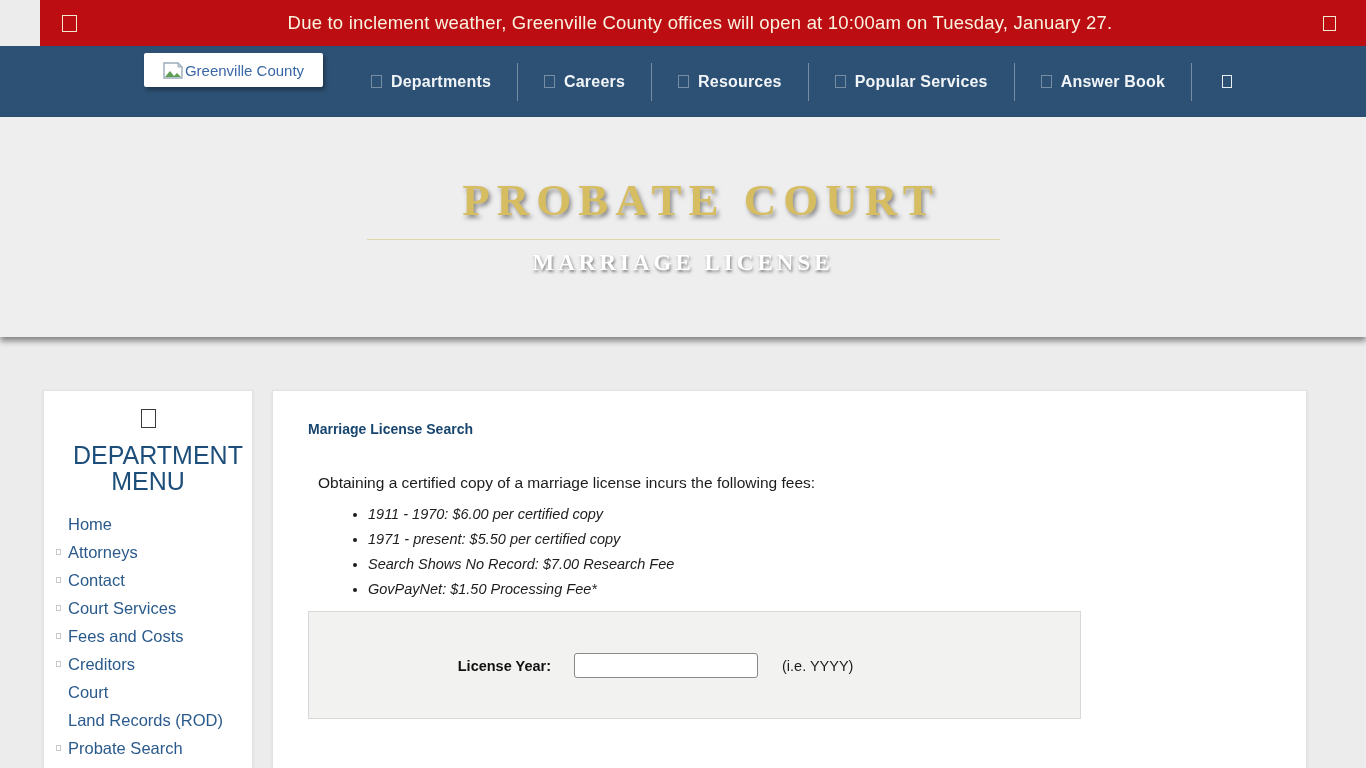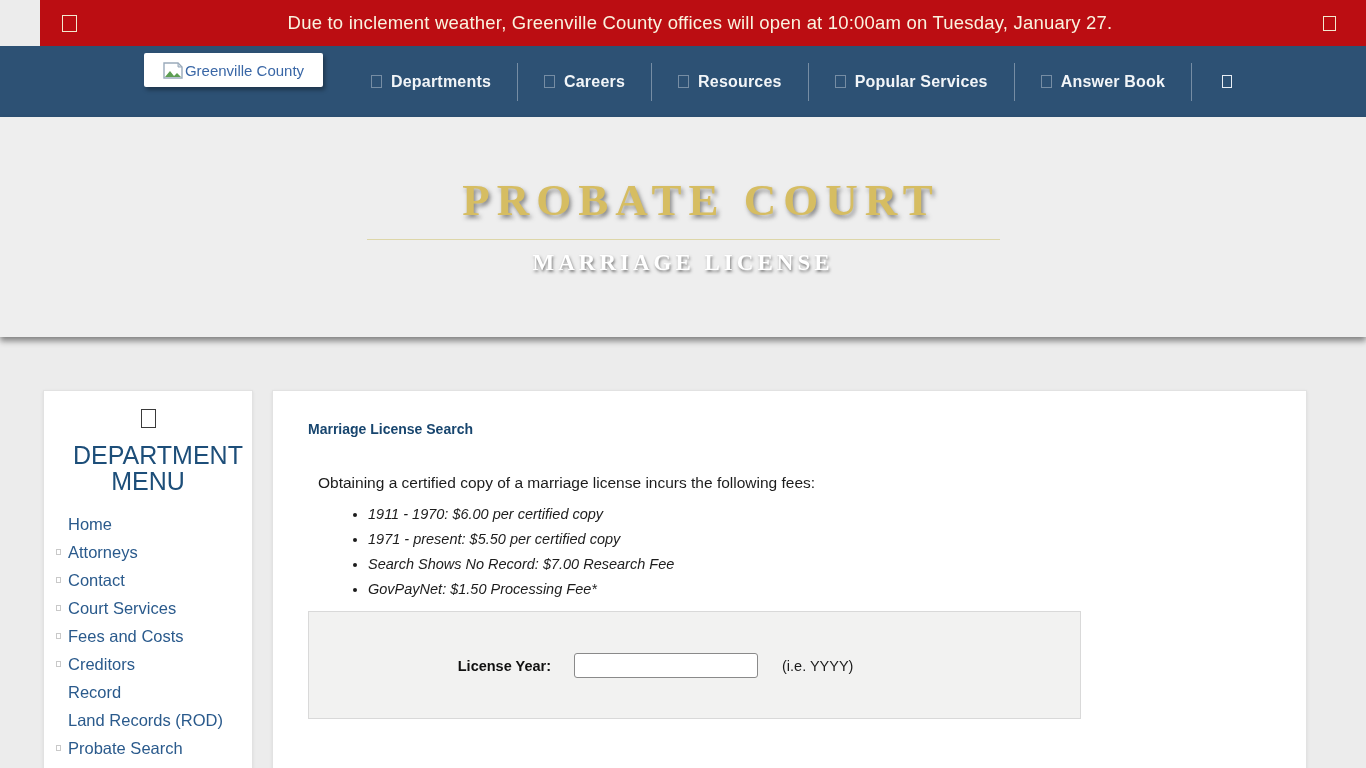--- a/index.html
+++ b/index.html
@@ -157,21 +157,21 @@
       </li>
       <li class="menu-item">
         <span class="submenu-marker"></span>
         <a>Fees and Costs</a>
       </li>
       <li class="menu-item">
         <span class="submenu-marker"></span>
         <a>Creditors</a>
       </li>
       <li class="menu-item">
-        <a>Record</a>
+        <a>Court</a>
       </li>
       <li class="menu-item">
         <a>Land Records (ROD)</a>
       </li>
       <li class="menu-item">
         <span class="submenu-marker"></span>
         <a>Probate Search</a>
       </li>
 
     </ul>

